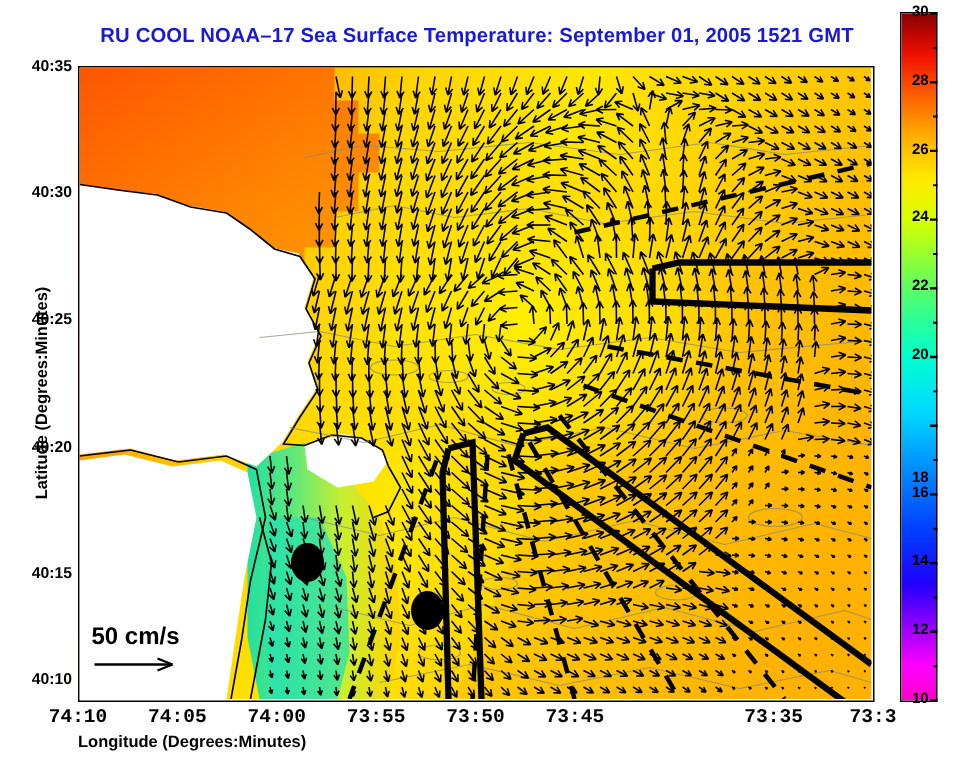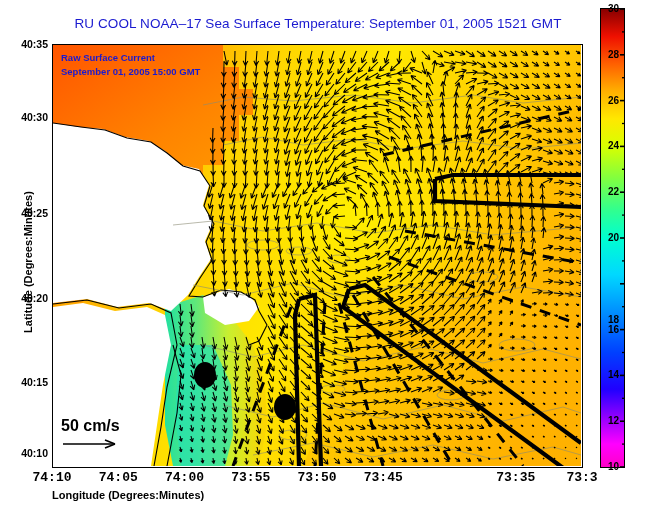--- a/index.html
+++ b/index.html
@@ -3,21 +3,21 @@
 <meta charset="utf-8">
 <style>
   html,body{margin:0;padding:0;background:#ffffff;}
   body{width:651px;height:518px;position:relative;overflow:hidden;
        font-family:"Liberation Sans",sans-serif;}
 
   .fig{position:absolute;left:0;top:0;width:651px;height:518px;}
 
   
   #title{position:absolute;left:52px;top:16px;width:532px;text-align:center;
-         font-size:13.5px;font-weight:normal;color:#1a1ad0;white-space:nowrap;
+         font-size:13.5px;font-weight:bold;color:#1a1ad0;white-space:nowrap;
          letter-spacing:.1px;}
 
   
   #plot{position:absolute;left:52px;top:44px;width:531px;height:424px;
         border:1.6px solid #000;background:#ffffff;overflow:hidden;box-sizing:border-box;}
   #plotinner{position:absolute;left:0;top:0;right:0;bottom:0;overflow:hidden;}
 
   
   #annot{position:absolute;left:8px;top:6px;color:#1a1ad0;font-size:9.5px;
          font-weight:bold;line-height:14px;z-index:40;white-space:nowrap;}
@@ -4090,24 +4090,20 @@
               <path d="M272,258 L262,421"></path>
               <path d="M238,262 L180,421"></path>
             </g>
           </g>
 
           <ellipse cx="152" cy="330" rx="11" ry="13" fill="#000"></ellipse>
           <ellipse cx="232" cy="362" rx="11" ry="13" fill="#000"></ellipse>
         </g>
       </svg>
 
-      <div id="annot">
-        <div>Raw Surface Current</div>
-        <div>September 01, 2005 15:00 GMT</div>
-      </div>
 
       <div id="scalebar">
         <div class="lab">50 cm/s</div>
         <svg width="62" height="14">
           <line x1="2" y1="7" x2="54" y2="7" stroke="#000" stroke-width="1.6"></line>
           <path d="M54,7 L44,3 M54,7 L44,11" stroke="#000" stroke-width="1.6" fill="none"></path>
         </svg>
       </div>
     </div>
   </div>
@@ -4118,21 +4114,21 @@
       <div class="tickx" style="left: 184.5px;">74:00</div>
       <div class="tickx" style="left: 250.75px;">73:55</div>
       <div class="tickx" style="left: 317px;">73:50</div>
       <div class="tickx" style="left: 383.25px;">73:45</div>
       <div class="tickx" style="left: 426px; margin-top: 47px;">73:40</div>
       <div class="tickx" style="left: 515.75px;">73:35</div>
       <div class="tickx" style="left: 582px;">73:3</div>
     </div>
   <div id="yticks">
       <div class="ticky" style="top: 44px; text-align: right;">40:35</div>
-      <div class="ticky" style="top: 117px;">40:30</div>
+      <div class="ticky" style="top: 128px;">40:30</div>
       <div class="ticky" style="top: 213.2px;">40:25</div>
       <div class="ticky" style="top: 297.8px;">40:20</div>
       <div class="ticky" style="top: 382.4px;">40:15</div>
       <div class="ticky" style="top: 453px;">40:10</div>
     </div>
 
   <div id="xlabel">Longitude (Degrees:Minutes)</div>
   <div id="ylabel">Latitude (Degrees:Minutes)</div>
 
   <div id="cbar">

